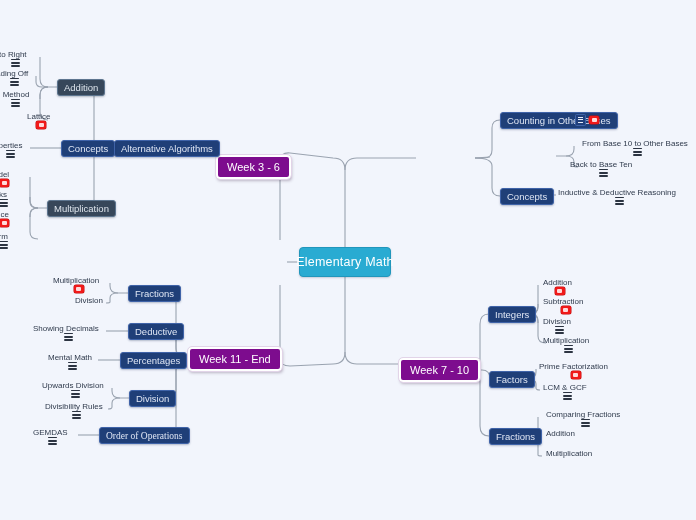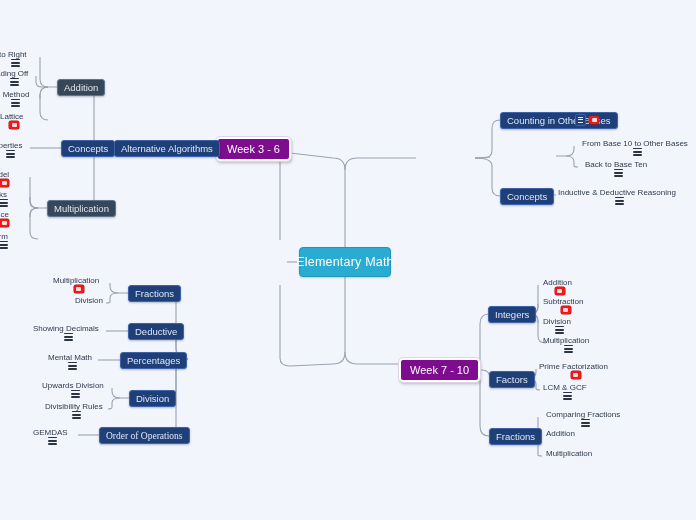--- a/index.html
+++ b/index.html
@@ -243,21 +243,21 @@
       <path d="M 120 398 Q 112 398 112 403 L 112 407 Q 112 409 108 409"></path>
 
       <path d="M 99 435 L 90 435 Q 84 435 84 435 L 78 435"></path>
     </g>
   </svg>
 
   <div class="node root" style="left:299px; top:247px; width:92px;">
     <span class="lbl">Elementary Math</span>
   </div>
 
-  <div class="node week" style="left:216px; top:137px;">
+  <div class="node week" style="left:216px; top:155px;">
     <span class="lbl">Week 3 - 6</span>
   </div>
 
   <div class="node navy" style="left:114px; top:140px;">
     <span class="lbl">Alternative Algorithms</span>
   </div>
 
   <div class="node slate" style="left:57px; top:79px;">
     <span class="lbl">Addition</span>
   </div>
@@ -284,21 +284,21 @@
   <div class="node leaf" style="left:-4px; top:90px;">
     <span class="lbl">n Method</span>
     <span class="icons">
       <span class="ico-burger">
           <i></i>
           <i></i>
           <i></i>
         </span>
     </span>
   </div>
-  <div class="node leaf" style="left:0; top:112px;">
+  <div class="node leaf" style="left:27px; top:112px;">
     <span class="lbl">Lattice</span>
     <span class="icons">
       <span class="ico-badge"></span>
     </span>
   </div>
 
   <div class="node navy" style="left:61px; top:140px;">
     <span class="lbl">Concepts</span>
   </div>
   <div class="node leaf" style="left:-6px; top:141px;">
@@ -366,21 +366,21 @@
   <div class="node leaf" style="left:582px; top:139px;">
     <span class="lbl">From Base 10 to Other Bases</span>
     <span class="icons">
       <span class="ico-burger">
           <i></i>
           <i></i>
           <i></i>
         </span>
     </span>
   </div>
-  <div class="node leaf" style="left:585px; top:160px;">
+  <div class="node leaf" style="left:570px; top:160px;">
     <span class="lbl">Back to Base Ten</span>
     <span class="icons">
       <span class="ico-burger">
           <i></i>
           <i></i>
           <i></i>
         </span>
     </span>
   </div>
 
@@ -471,20 +471,23 @@
         </span>
     </span>
   </div>
   <div class="node leaf" style="left:546px; top:429px;">
     <span class="lbl">Addition</span>
   </div>
   <div class="node leaf" style="left:546px; top:449px;">
     <span class="lbl">Multiplication</span>
   </div>
 
+  <div class="node week" style="left:188px; top:347px;">
+    <span class="lbl">Week 11 - End</span>
+  </div>
 
   <div class="node navy" style="left:128px; top:285px;">
     <span class="lbl">Fractions</span>
   </div>
   <div class="node leaf" style="left:53px; top:276px;">
     <span class="lbl">Multiplication</span>
     <span class="icons">
       <span class="ico-badge"></span>
     </span>
   </div>

